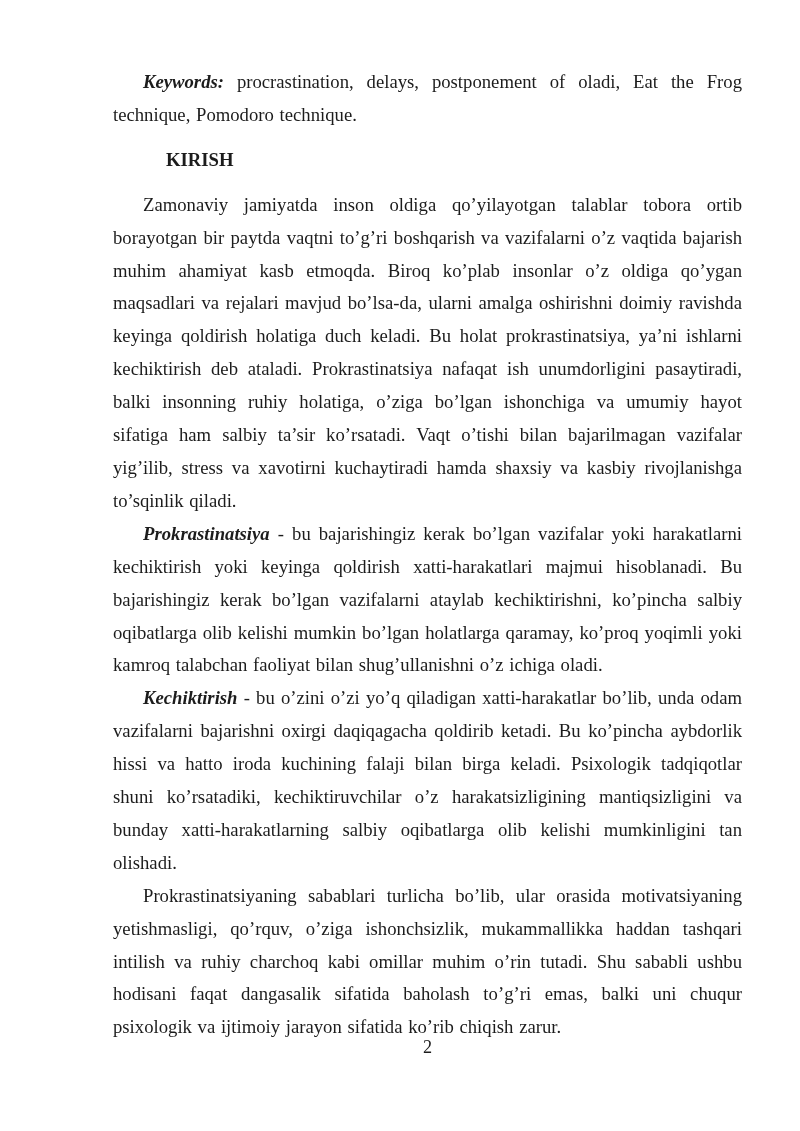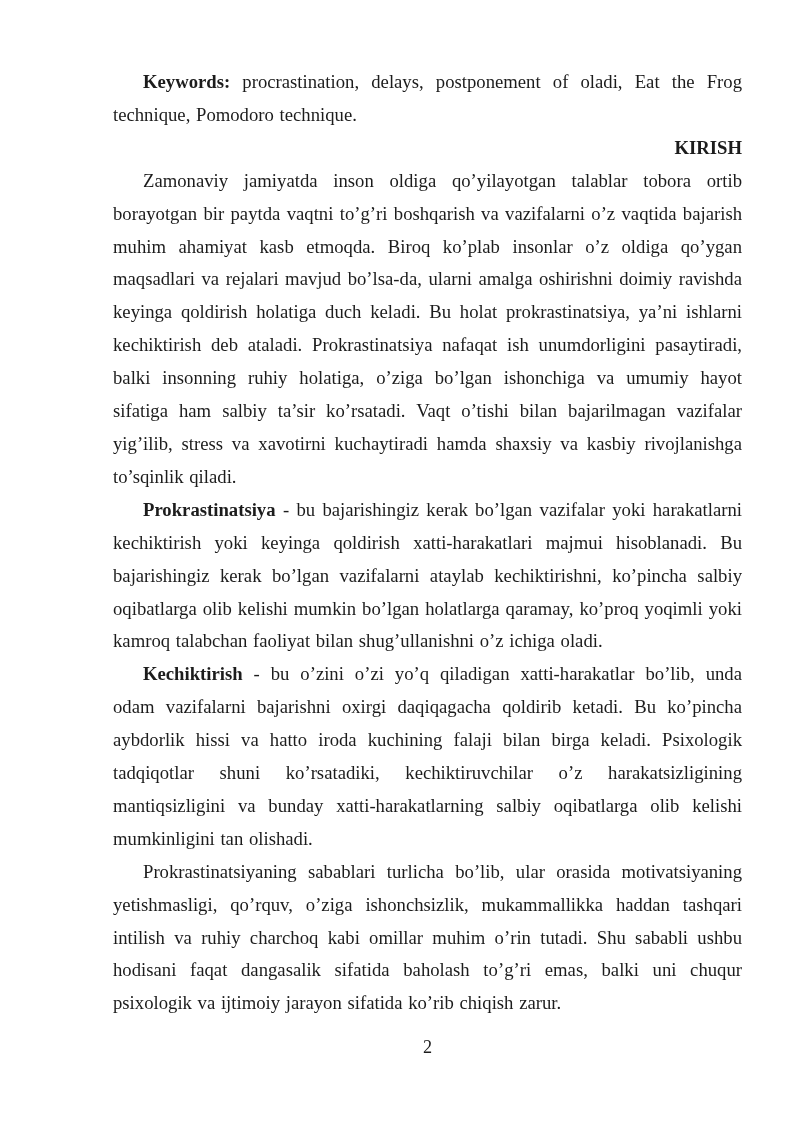--- a/index.html
+++ b/index.html
@@ -32,27 +32,28 @@
     .para {
       margin: 0;
       font-size: 18.7px;
       line-height: 32.9px;
       text-align: justify;
       text-indent: 30px;
       word-spacing: 1px;
     }
     .para .lead {
       font-weight: bold;
+      font-style: italic;
     }
     .heading {
-      margin: 0;
+      margin: 12px;
       font-size: 18.7px;
       line-height: 32.9px;
       font-weight: bold;
-      text-align: right;
+      text-align: left;
       text-indent: 41px;
     }
     .page-number {
       position: absolute;
       left: 113px;
       top: 1036px;
       width: 629px;
       text-align: center;
       font-size: 18.2px;
       line-height: 22px;

